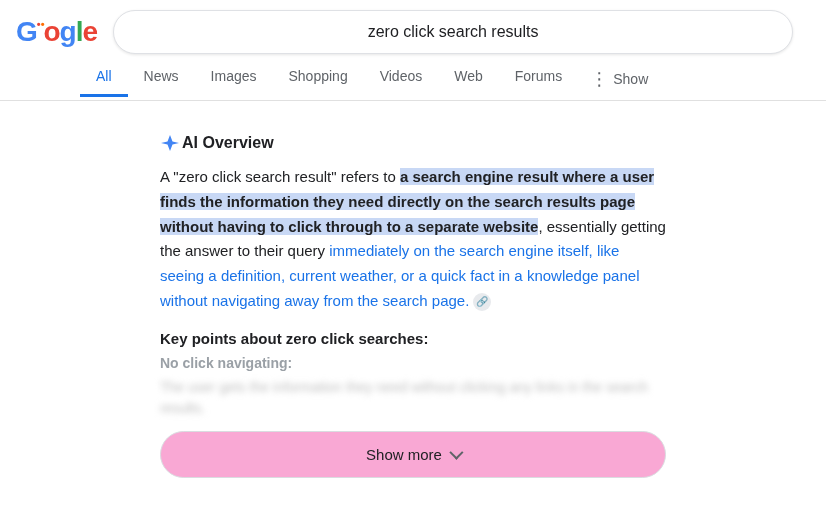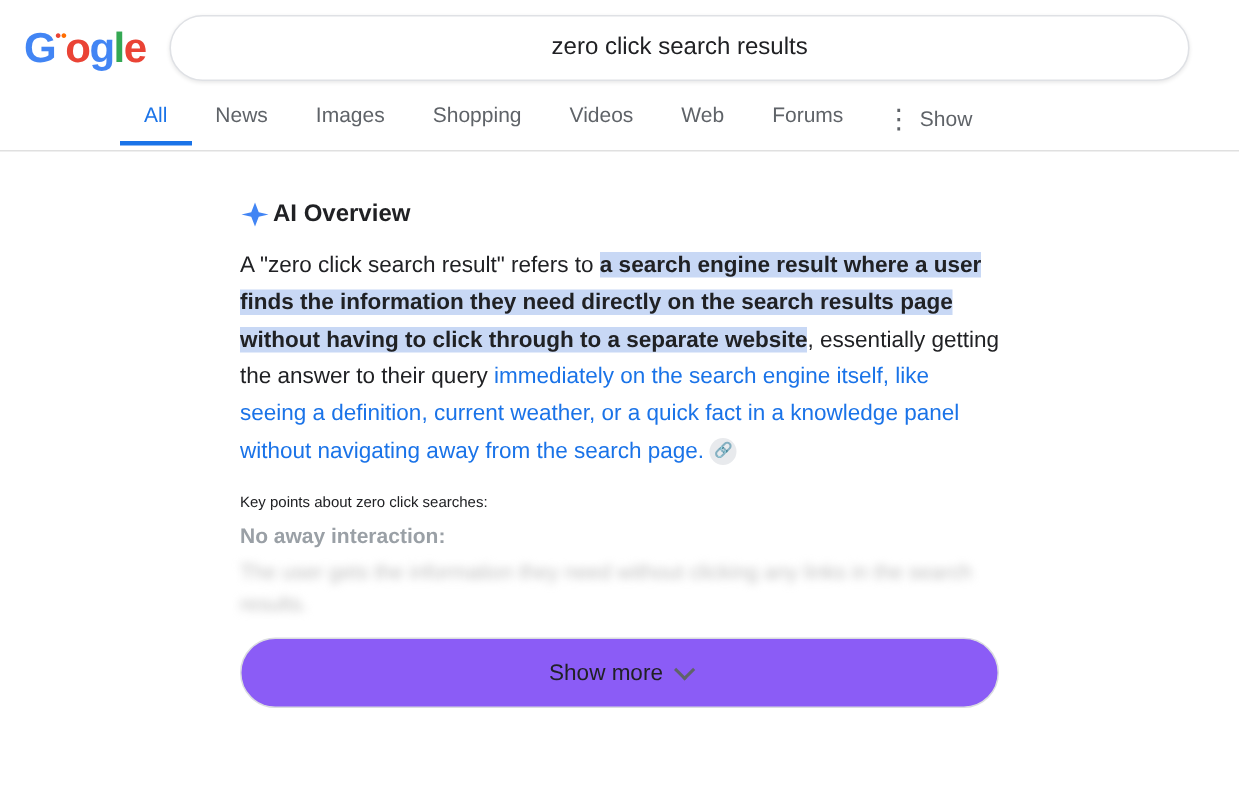--- a/index.html
+++ b/index.html
@@ -146,22 +146,22 @@
       height: 18px;
       border-radius: 50%;
       background: #e8eaed;
       font-size: 10px;
       margin-left: 4px;
       vertical-align: middle;
       color: #5f6368;
     }
 
     .key-points-title {
-      font-size: 10px;
-      font-weight: 400;
+      font-size: 15px;
+      font-weight: 700;
       color: #202124;
       margin-top: 16px;
       margin-bottom: 8px;
     }
 
     .key-points-subhead {
       font-size: 14px;
       font-weight: 600;
       color: #9aa0a6;
       margin-bottom: 6px;
@@ -183,21 +183,21 @@
 
     .show-more-btn {
       display: flex;
       align-items: center;
       justify-content: center;
       gap: 8px;
       width: 100%;
       padding: 14px;
       border: 1px solid #dadce0;
       border-radius: 24px;
-      background: #8b5cf6;
+      background: #f9a8d4;
       font-size: 15px;
       color: #202124;
       cursor: pointer;
       font-family: Arial, sans-serif;
     }
 
     .chevron-down {
       display: inline-block;
       width: 10px;
       height: 10px;
@@ -262,21 +262,21 @@
         <path d="M10 2L12.5 8.5L19 10L12.5 11.5L10 18L7.5 11.5L1 10L7.5 8.5L10 2Z" fill="#4285F4"></path>
       </svg>
       <span class="ai-overview-title">AI Overview</span>
     </div>
 
     <div class="ai-body">
       <span>A "zero click search result" refers to </span><span class="highlight-blue-bold">a search engine result where a user finds the information they need directly on the search results page without having to click through to a separate website</span><span>, essentially getting the answer to their query </span><span class="text-blue-italic">immediately on the search engine itself, like seeing a definition, current weather, or a quick fact in a knowledge panel without navigating away from the search page.</span><span class="link-icon">🔗</span>
     </div>
 
     <div class="key-points-title">Key points about zero click searches:</div>
-    <div class="key-points-subhead">No away interaction:</div>
+    <div class="key-points-subhead">No click navigating:</div>
     <div class="key-points-body-blurred">The user gets the information they need without clicking any links in the search results.</div>
 
     <div class="show-more-container">
       <button class="show-more-btn">
         <span>Show more</span>
         <span class="chevron-down"></span>
       </button>
     </div>
 
   </div>

